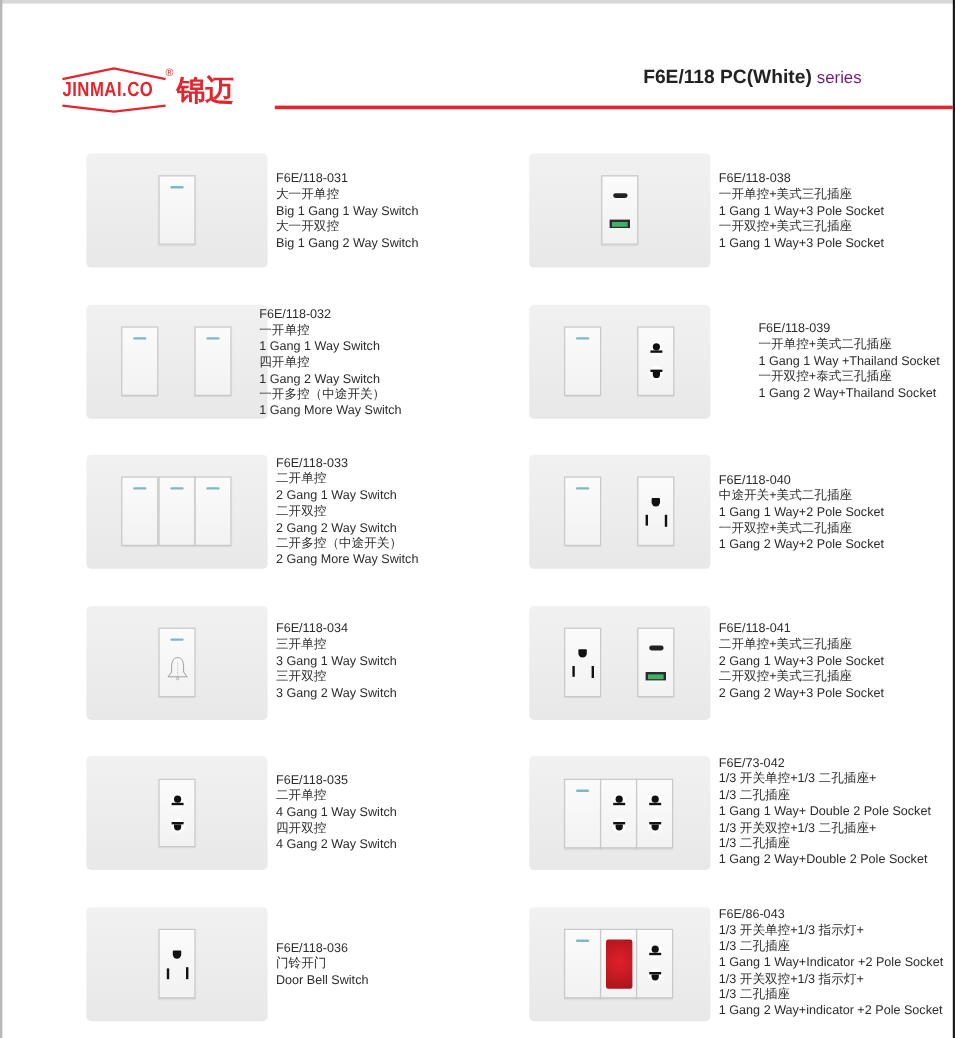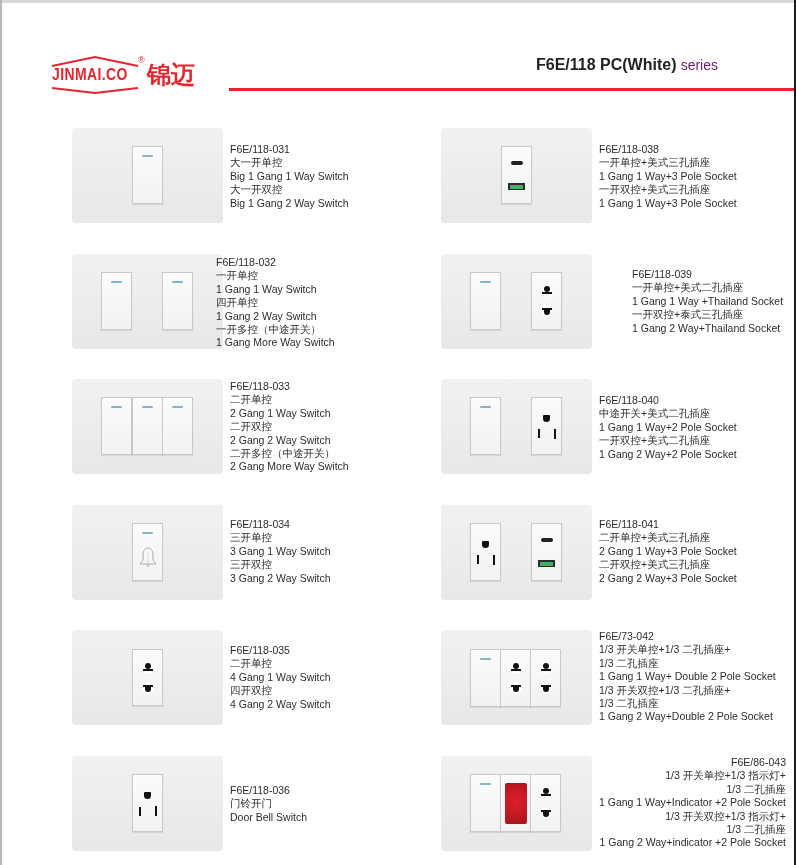--- a/index.html
+++ b/index.html
@@ -274,21 +274,21 @@
       <div class="led"></div>
     </div>
   <div class="module" style="left:59px;top:18px;width:31px;height:58px;">
     <div class="red-ind" style="left:4px;top:8px;width:22px;height:41px;"></div>
   </div>
   <div class="module" style="left:89px;top:18px;width:31px;height:58px;">
     <div class="thai-top" style="left:9px;top:12px;"></div>
     <div class="thai-bot" style="left:9px;top:32px;"></div>
   </div>
 </div>
-<div class="desc" style="left:599px;top:756px;text-align:right;">
+<div class="desc" style="left:599px;top:756px;">
   <div>F6E/86-043</div>
   <div>1/3 开关单控+1/3 指示灯+</div>
   <div>1/3 二孔插座</div>
   <div>1 Gang 1 Way+Indicator +2 Pole Socket</div>
   <div>1/3 开关双控+1/3 指示灯+</div>
   <div>1/3 二孔插座</div>
   <div>1 Gang 2 Way+indicator +2 Pole Socket</div>
 </div>
 
 </body></html>

